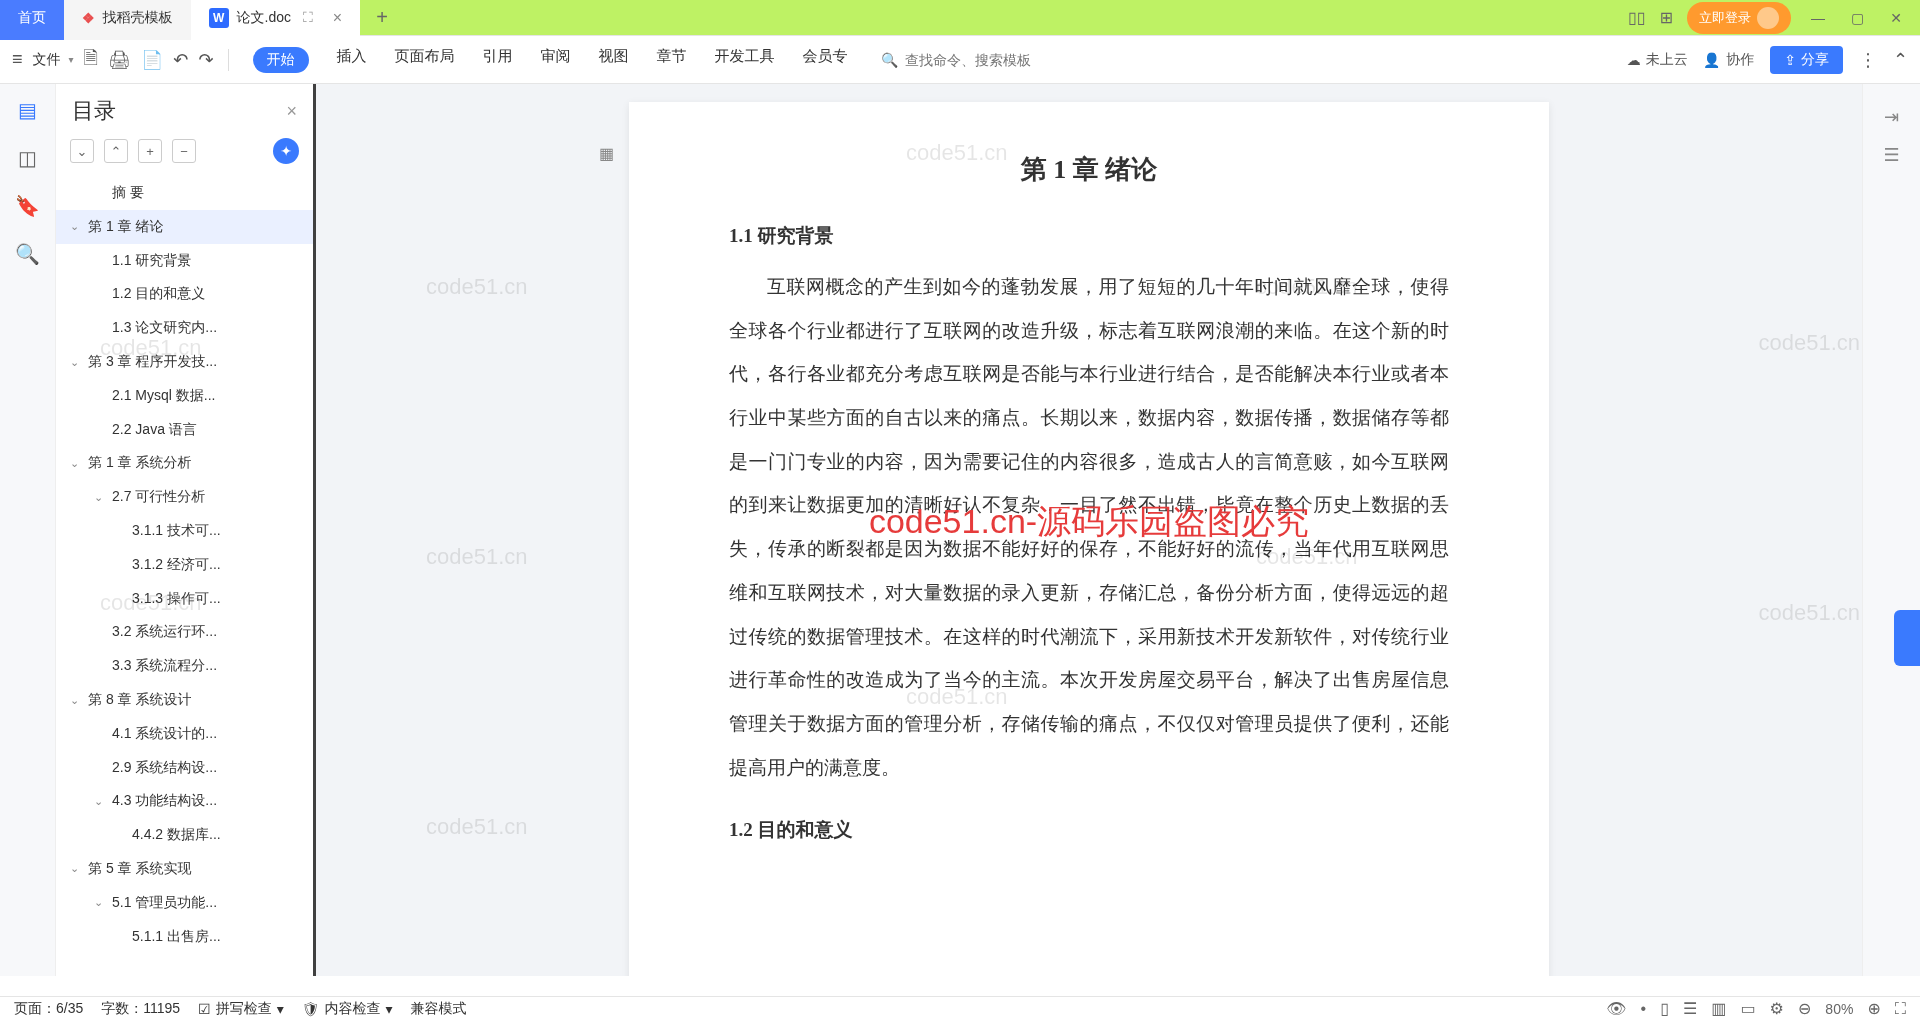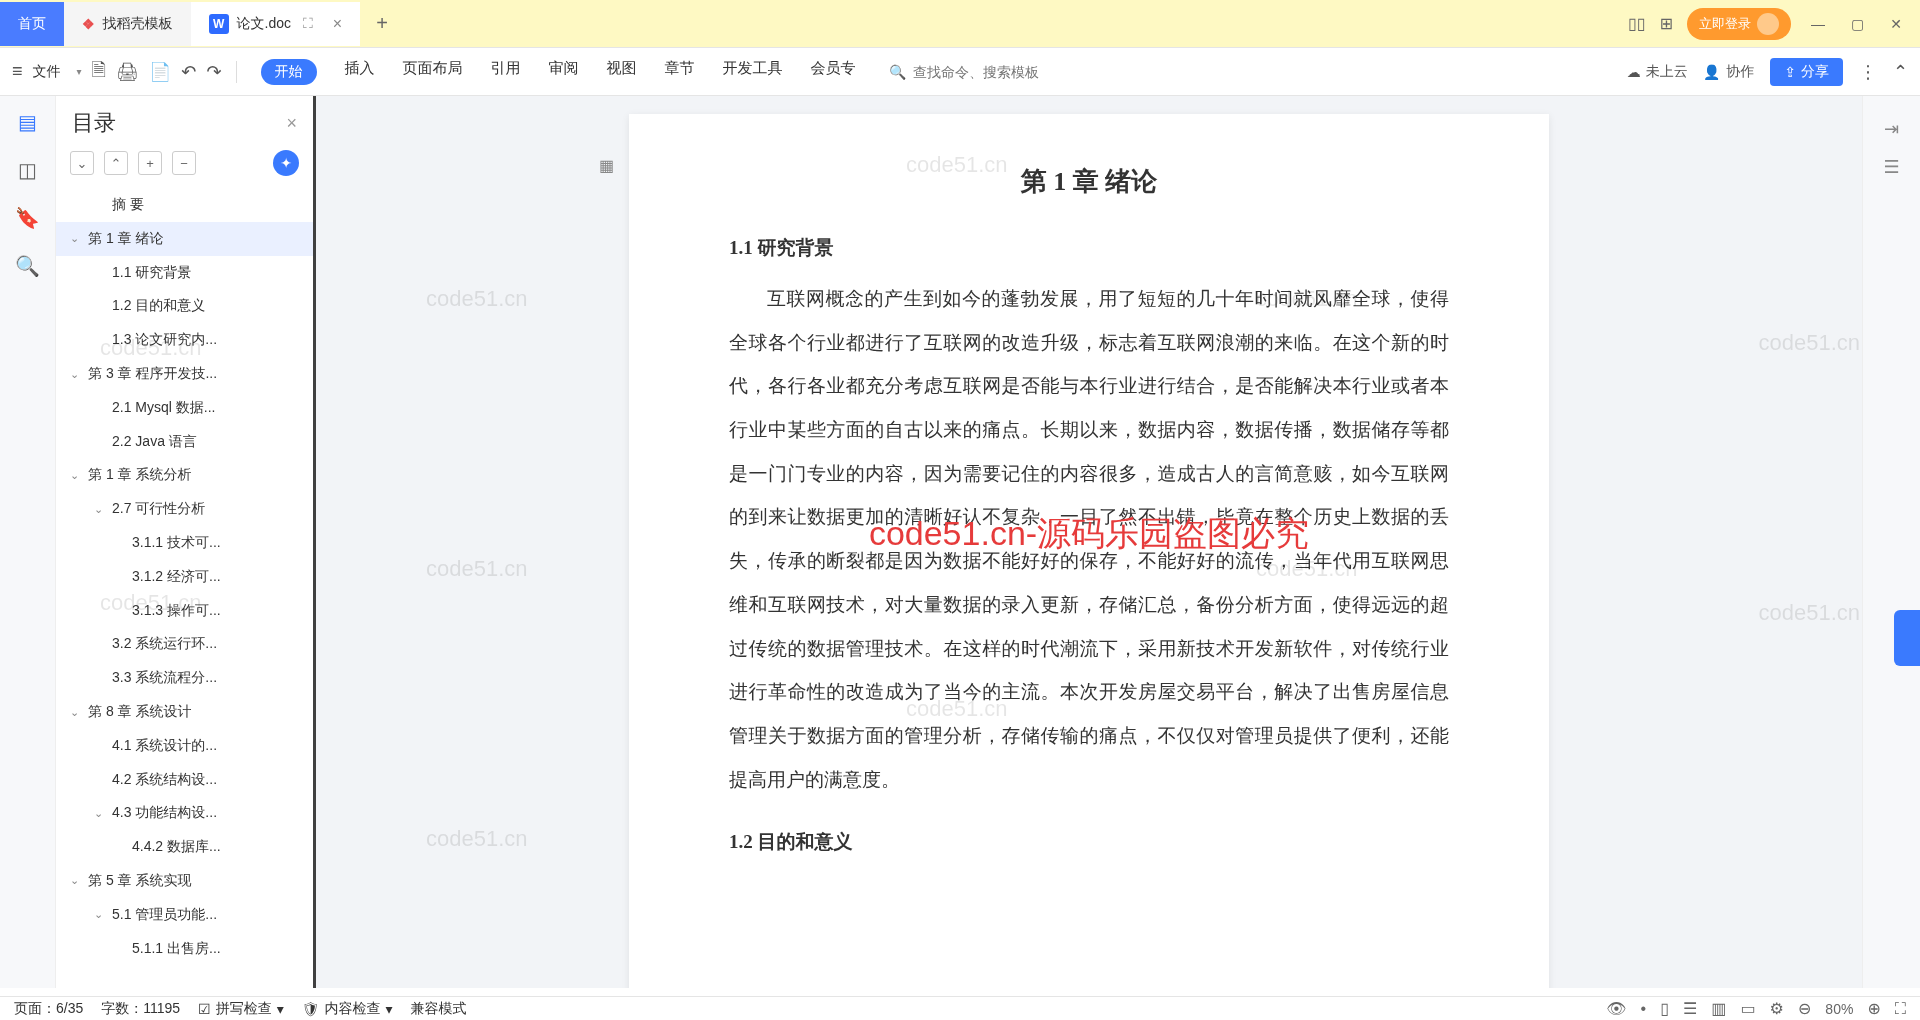--- a/index.html
+++ b/index.html
@@ -1,33 +1,33 @@
 <!DOCTYPE html>
 <html><head>
 <meta charset="utf-8">
 <style>
 *{margin:0;padding:0;box-sizing:border-box;font-family:"Microsoft YaHei","PingFang SC",sans-serif}
 body{width:1920px;height:1020px;overflow:hidden;background:#fff;position:relative;font-size:14px;color:#333}
-.titlebar{height:48px;display:flex;align-items:center;background:#fef9c3;border-bottom:1px solid #e5e5e5}
+.titlebar{height:36px;display:flex;align-items:center;background:#bef264;border-bottom:1px solid #e5e5e5}
 .tab{height:44px;display:flex;align-items:center;padding:0 18px;gap:8px;cursor:pointer;font-size:14px}
 .tab-home{background:#4a7cff;color:#fff;font-weight:500}
 .tab-sec{background:#f5f5f5}
 .tab-sec .ticon{color:#e94f4f;font-weight:bold}
 .tab-active{background:#fff}
 .tab-active .wicon{background:#2e6bff;color:#fff;width:20px;height:20px;border-radius:3px;display:flex;align-items:center;justify-content:center;font-size:12px;font-weight:bold}
 .tab-close{margin-left:12px;color:#888;font-size:16px}
 .tab-screen{margin-left:4px;color:#999;font-size:14px}
 .tab-new{padding:0 16px;color:#666;font-size:20px}
 .tb-right{margin-left:auto;display:flex;align-items:center;gap:14px;padding-right:12px}
 .tb-ricon{color:#666;font-size:16px;cursor:pointer}
 .login-btn{background:#ff9a2e;color:#fff;padding:5px 12px;border-radius:16px;display:flex;align-items:center;gap:6px;font-size:13px}
 .login-av{width:22px;height:22px;border-radius:50%;background:#ffc98a}
 .win-btn{color:#666;font-size:14px;padding:0 6px}
 .ribbon{height:48px;display:flex;align-items:center;padding:0 12px;gap:10px;border-bottom:1px solid #e5e5e5;background:#fff}
-.rmenu{display:flex;align-items:center;gap:16px;color:#333;cursor:pointer}
+.rmenu{display:flex;align-items:center;gap:8px;color:#333;cursor:pointer}
 .ricon{color:#555;font-size:18px}
 .rdiv{width:1px;height:22px;background:#ddd;margin:0 4px}
 .rtabs{display:flex;gap:28px;margin-left:10px}
 .rtab{color:#333;cursor:pointer;font-size:15px}
 .rtab-active{background:#3a7afe;color:#ffffff;padding:4px 14px;border-radius:14px;font-size:14px}
 .rsearch{margin-left:24px;display:flex;align-items:center;gap:6px;color:#999;flex:1}
 .rsearch input{border:none;outline:none;font-size:14px;color:#333;width:200px}
 .rright{display:flex;align-items:center;gap:16px}
 .ritem{display:flex;align-items:center;gap:5px;color:#555;cursor:pointer;font-size:14px}
 .share-btn{background:#3a7afe;color:#fff;padding:5px 14px;border-radius:4px;display:flex;align-items:center;gap:5px}
@@ -222,21 +222,21 @@
         <div class="ol-item ol-l1">
           <span class="ol-chev">⌄</span>
           <span>第 8 章  系统设计</span>
         </div>
         <div class="ol-item ol-l2">
           <span class="ol-chev"></span>
           <span>4.1 系统设计的...</span>
         </div>
         <div class="ol-item ol-l2">
           <span class="ol-chev"></span>
-          <span>4.2 系统结构设...</span>
+          <span>2.9 系统结构设...</span>
         </div>
         <div class="ol-item ol-l2">
           <span class="ol-chev">⌄</span>
           <span>4.3 功能结构设...</span>
         </div>
         <div class="ol-item ol-l3">
           <span class="ol-chev"></span>
           <span>4.4.2 数据库...</span>
         </div>
         <div class="ol-item ol-l1">

